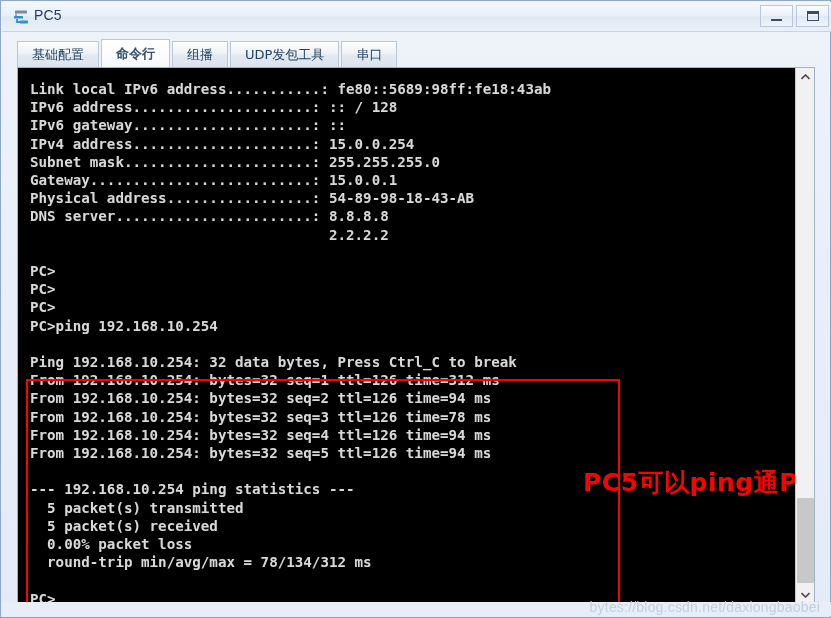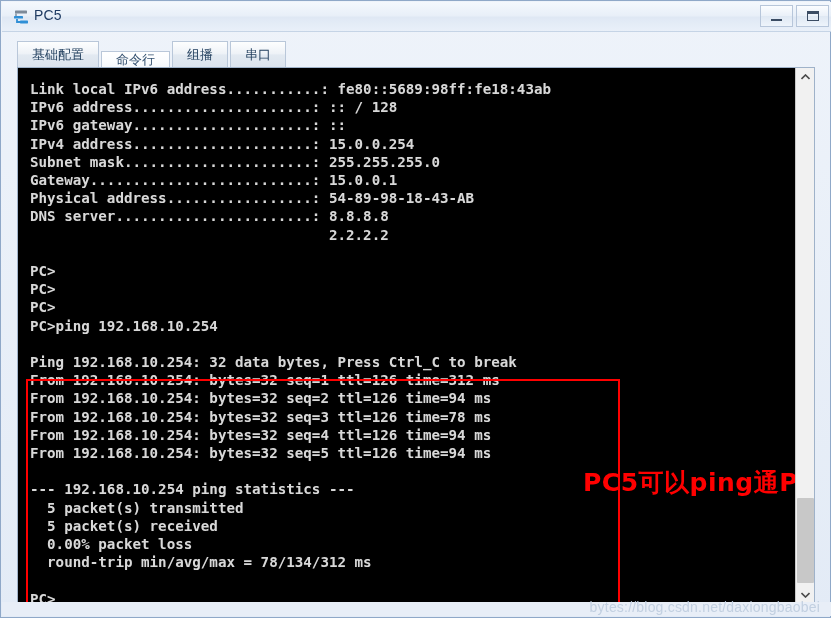--- a/index.html
+++ b/index.html
@@ -102,22 +102,23 @@
     display: flex;
     align-items: center;
     justify-content: center;
     padding: 0 14px;
     margin-right: 2px;
     white-space: nowrap;
     font-family: "DejaVu Sans", "Liberation Sans", sans-serif;
   }
   .tab.active {
     background: linear-gradient(to bottom, #ffffff 0%, #fafcfe 60%, #f4f7fb 100%);
-    height: 17px;
+    height: 29px;
     color: #33506f;
+    font-weight: bold;
   }
   .tab .tab-label { pointer-events: none; }
 
   
   .console-frame {
     position: absolute;
     left: 16px; top: 66px;
     width: 798px;
     height: 537px;
     box-sizing: border-box;
@@ -256,20 +257,23 @@
     <div class="tab">
       <span class="tab-label">基础配置</span>
     </div>
     <div class="tab active">
       <span class="tab-label">命令行</span>
     </div>
     <div class="tab">
       <span class="tab-label">组播</span>
     </div>
     <div class="tab">
+      <span class="tab-label">UDP发包工具</span>
+    </div>
+    <div class="tab">
       <span class="tab-label">串口</span>
     </div>
   </div>
 
   <div class="console-frame">
     <div class="console">
       <pre class="console-text">Link local IPv6 address...........: fe80::5689:98ff:fe18:43ab
 IPv6 address.....................: :: / 128
 IPv6 gateway.....................: ::
 IPv4 address.....................: 15.0.0.254

